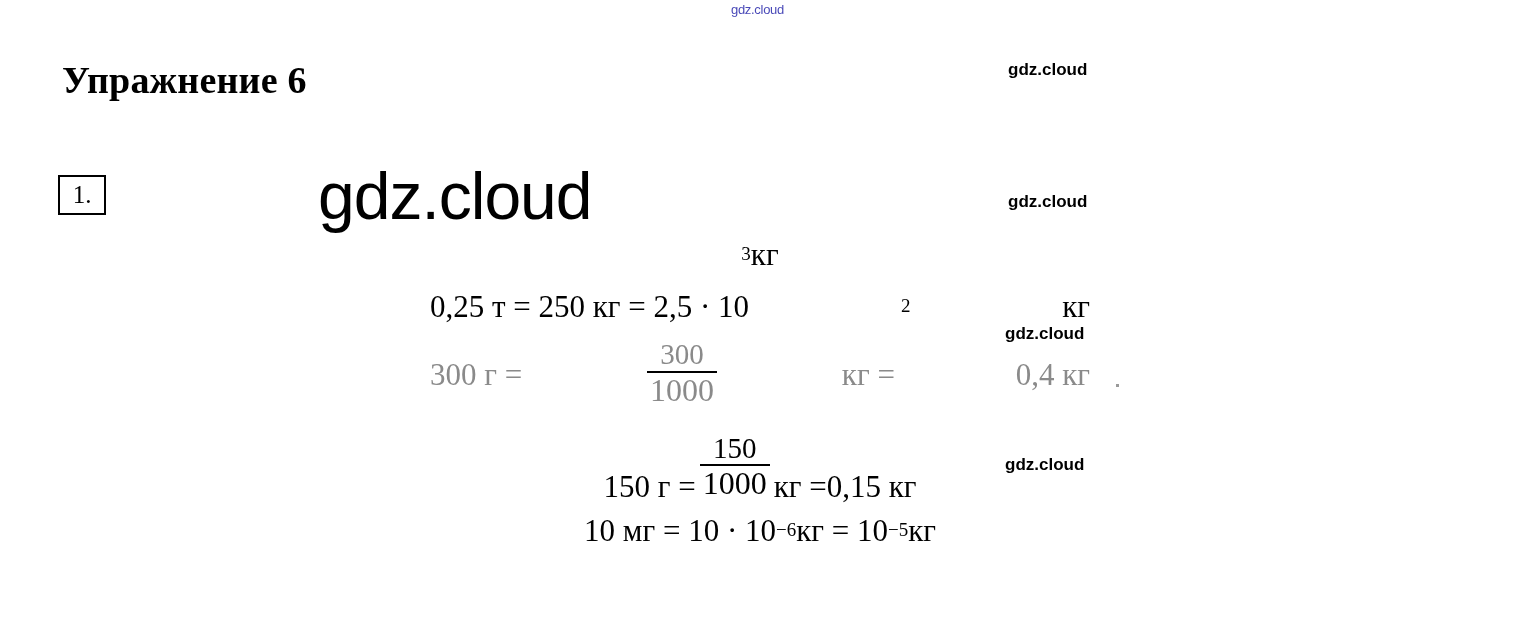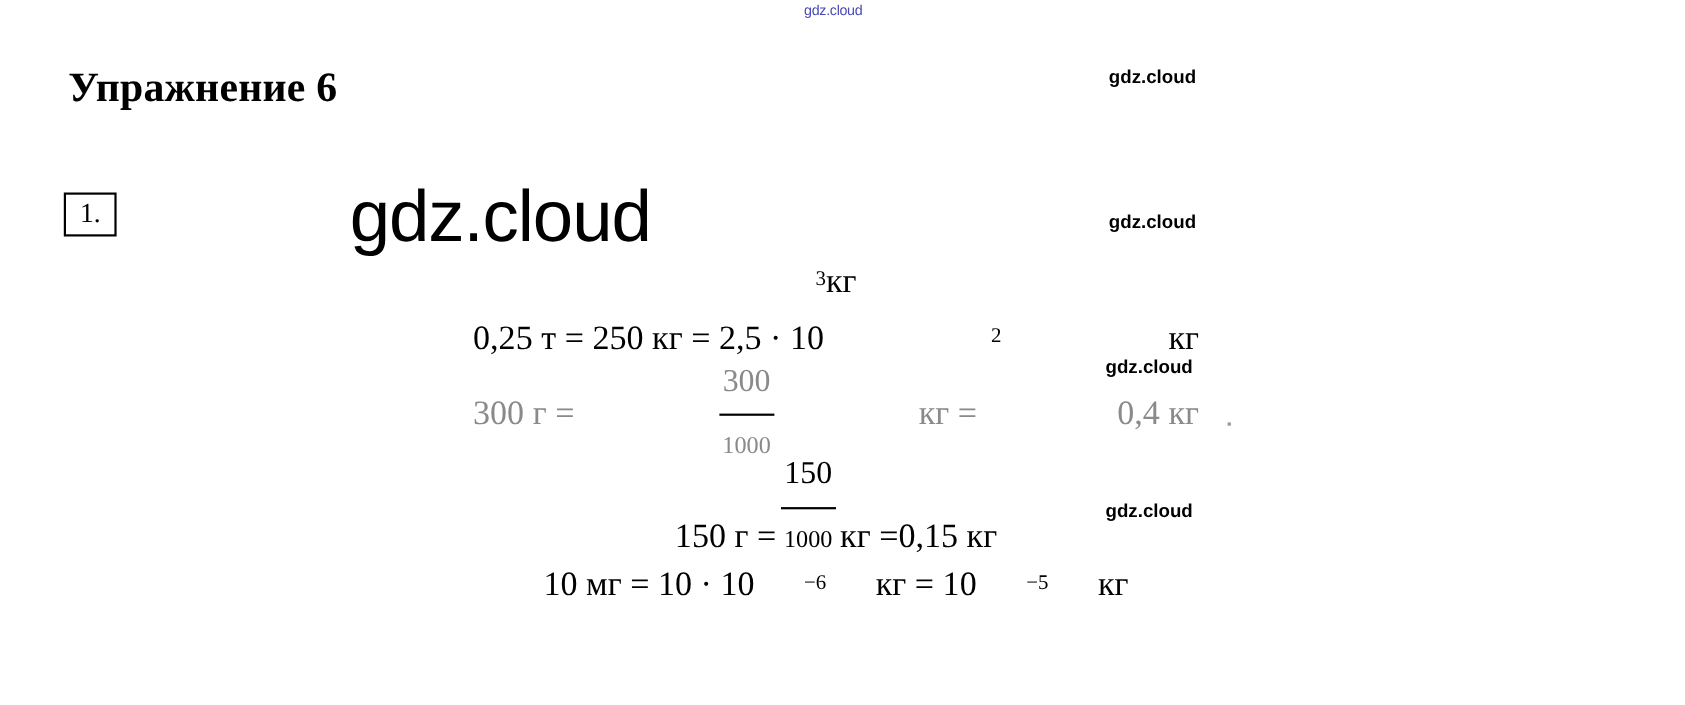--- a/index.html
+++ b/index.html
@@ -105,54 +105,53 @@
     justify-content: center;
     font-family: "Liberation Serif", serif;
     font-size: 31px;
     white-space: nowrap;
     line-height: 1;
   }
   .mline.l1 { height: 52px; }
   .mline.l2 { height: 52px; color: #000; }
   .mline.l3 { height: 85px; }
   .mline.l4 { height: 85px; align-items: flex-end; }
-  .mline.l5 { height: 56px; gap: 45px; }
+  .mline.l5 { height: 56px; }
 
   .faded { color: #6f6f6f; justify-content: space-between; }
   .faded2 { color: #8a8a8a; justify-content: space-between; }
 
   sup.exp {
     font-size: 19px;
     vertical-align: super;
     line-height: 0;
   }
 
   .frac {
     display: inline-flex;
     flex-direction: column;
     align-items: center;
     vertical-align: middle;
     margin: 0 4px;
     position: relative;
     top: -1px;
-    gap: 14px;
   }
   .frac .num {
     font-size: 29px;
     line-height: 1.05;
     padding: 0 3px;
   }
   .frac .bar {
     height: 2px;
     background: #000;
     width: 100%;
     margin: 1px 0;
   }
   .frac .den {
-    font-size: 22px;
+    font-size: 32px;
     line-height: 1.05;
     padding: 0 3px;
   }
 </style>
 </head>
 <body>
 
 <div class="page">
 
   <div class="wm-top">gdz.cloud</div>

